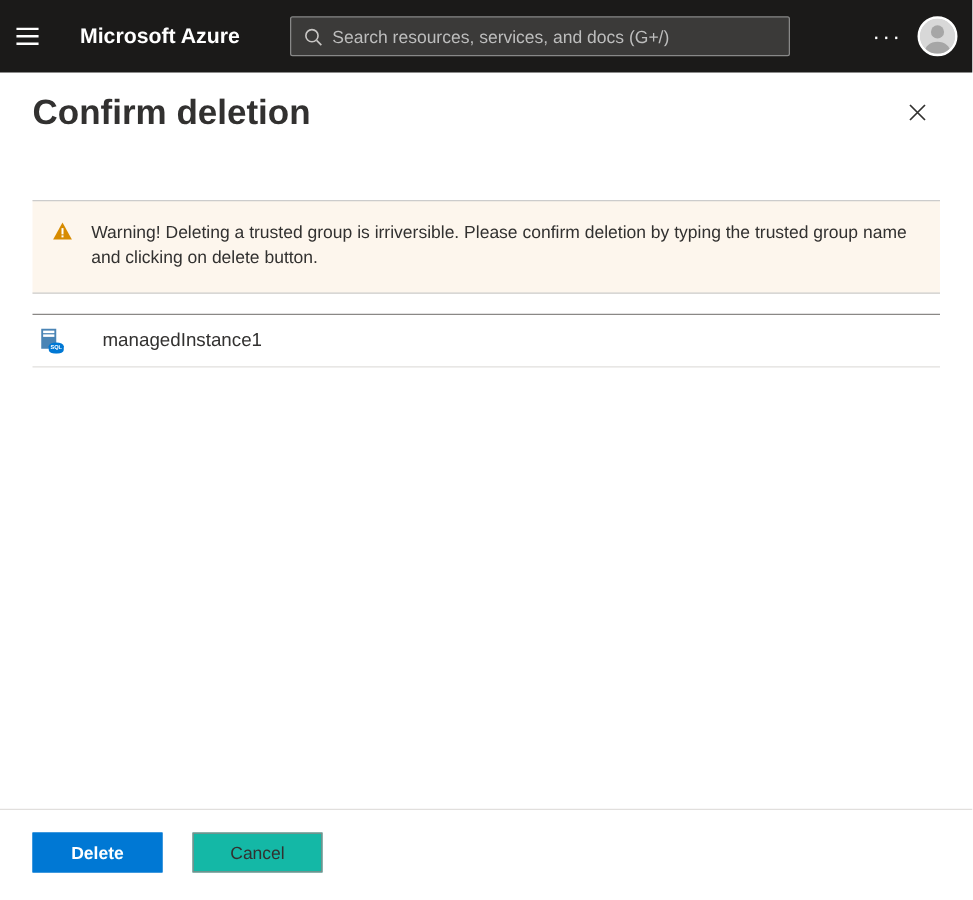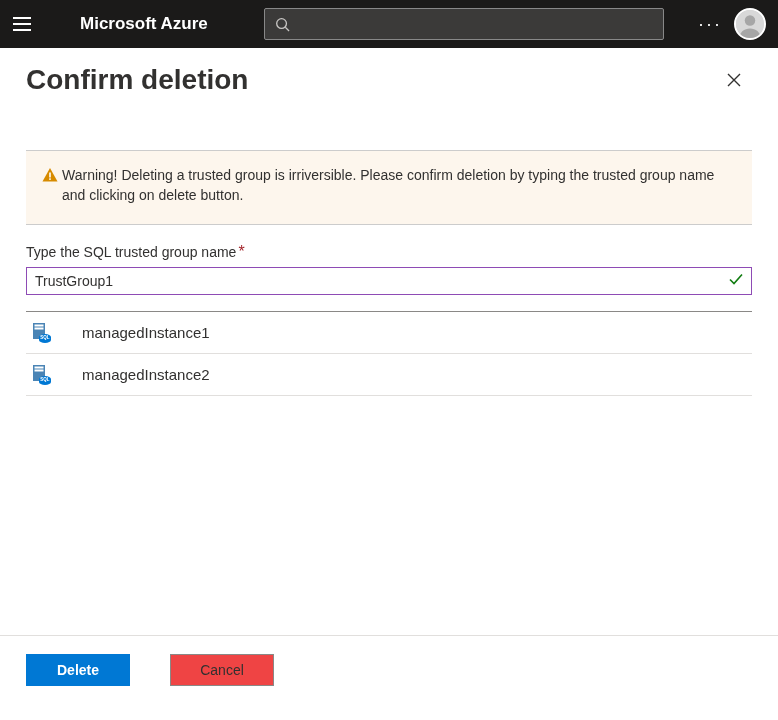--- a/index.html
+++ b/index.html
@@ -1,70 +1,71 @@
 <!DOCTYPE html>
 <html><head>
 <meta charset="utf-8">
 <style>
   * { box-sizing: border-box; margin: 0; padding: 0; font-family: "Segoe UI", Arial, sans-serif; }
   body { width: 778px; height: 720px; background: #fff; overflow: hidden; position: relative; }
   
-  .topbar { height: 48px; background: #1b1a19; display: flex; align-items: center; padding: 0 8px; gap: 28px; justify-content: flex-end; }
+  .topbar { height: 58px; background: #1b1a19; display: flex; align-items: center; padding: 0 8px; gap: 12px; justify-content: flex-end; }
   .hamburger { width: 28px; height: 28px; display: flex; align-items: center; justify-content: center; color: #fff; cursor: pointer; }
   .brand { color: #fff; font-weight: 600; font-size: 17px; margin-left: 16px; white-space: nowrap; }
   .search-wrap { flex: 0 0 auto; margin-left: 28px; }
   .search-box { width: 400px; height: 32px; background: #3b3a39; border-radius: 2px; display: flex; align-items: center; padding: 0 10px; gap: 8px; border: 1px solid #888; }
   .search-box input { flex: 1; background: transparent; border: none; color: #ccc; font-size: 14px; outline: none; }
   .search-box input::placeholder { color: #bdbdbd; }
   .search-icon { color: #ccc; flex-shrink: 0; }
   .top-right { margin-left: auto; display: flex; align-items: center; gap: 12px; padding-right: 4px; }
   .ellipsis { color: #fff; font-size: 18px; letter-spacing: 2px; cursor: pointer; }
   .avatar { width: 32px; height: 32px; border-radius: 50%; background: #d0d0d0; display: flex; align-items: center; justify-content: center; overflow: hidden; border: 2px solid #fff; }
   .avatar svg { width: 100%; height: 100%; }
   
   .page-header { display: flex; align-items: center; justify-content: space-between; padding: 16px 28px 0 26px; }
   .page-title { font-size: 28px; font-weight: 600; color: #323130; }
   .close-btn { width: 32px; height: 32px; display: flex; align-items: center; justify-content: center; cursor: pointer; font-size: 18px; color: #323130; }
   
   .content { padding: 0 26px; }
-  .warning-box { margin-top: 54px; background: #fdf6ed; border-top: 1px solid #ccc; border-bottom: 1px solid #ccc; padding: 14px 16px 18px 16px; display: flex; gap: 4px; }
+  .warning-box { margin-top: 54px; background: #fdf6ed; border-top: 1px solid #ccc; border-bottom: 1px solid #ccc; padding: 14px 16px 18px 16px; display: flex; gap: 15px; }
   .warn-icon { flex-shrink: 0; margin-top: 2px; }
   .warn-text { color: #323130; font-size: 14px; line-height: 1.45; }
   .field-block { margin-top: 18px; }
   .field-label { font-size: 14px; color: #323130; }
   .required-star { color: #a4262c; margin-left: 2px; }
   .input-wrap { position: relative; margin-top: 6px; }
   .group-input { width: 100%; height: 28px; border: 1px solid #8e4bb5; outline: none; padding: 0 34px 0 8px; font-size: 14px; color: #323130; background: #fff; }
   .check-icon { position: absolute; right: 8px; top: 50%; transform: translateY(-50%); color: #107c10; }
   
   .instance-list { margin-top: 16px; border-top: 1px solid #8a8886; }
   .instance-row { display: flex; align-items: center; gap: 28px; height: 42px; border-bottom: 1px solid #e1dfdd; padding: 0 4px; }
   .instance-icon { width: 24px; display: flex; align-items: center; justify-content: center; flex-shrink: 0; }
   .instance-name { font-size: 15px; color: #323130; }
-  .footer-wrap { position: absolute; bottom: 12px; left: 0; right: 0; border-top: 1px solid #e1dfdd; padding: 18px 26px 22px 26px; display: flex; gap: 40px; }
+  .footer-wrap { position: absolute; bottom: 0; left: 0; right: 0; border-top: 1px solid #e1dfdd; padding: 18px 26px 22px 26px; display: flex; gap: 24px; }
   .btn { height: 32px; min-width: 104px; font-size: 14px; cursor: pointer; display: inline-flex; align-items: center; justify-content: center; padding: 0 18px; }
   .btn-primary { background: #0078d4; color: #fff; border: 1px solid #0078d4; font-weight: 600; }
-  .btn-secondary { background: #ef4444; color: #323130; border: 1px solid #8a8886; }
+  .btn-secondary { background: #14b8a6; color: #323130; border: 1px solid #8a8886; }
 </style>
 </head>
 <body>
 
 <div class="topbar">
   <div class="hamburger">
     <svg width="18" height="14" viewBox="0 0 18 14">
         <path d="M0 1h18M0 7h18M0 13h18" stroke="#fff" stroke-width="2"></path>
       </svg>
   </div>
   <div class="brand">Microsoft Azure</div>
   <div class="search-wrap">
     <div class="search-box">
       <svg class="search-icon" width="15" height="15" viewBox="0 0 16 16">
           <circle cx="7" cy="7" r="5.2" stroke="#c8c6c4" stroke-width="1.4" fill="none"></circle>
           <line x1="11" y1="11" x2="15" y2="15" stroke="#c8c6c4" stroke-width="1.4"></line>
         </svg>
+      <input type="text" placeholder="Search resources, services, and docs (G+/)" style="">
     </div>
   </div>
   <div class="top-right">
     <span class="ellipsis">···</span>
     <div class="avatar">
       <svg viewBox="0 0 32 32">
           <circle cx="16" cy="16" r="16" fill="#d8d8d8"></circle>
           <circle cx="16" cy="12" r="6" fill="#a6a6a6"></circle>
           <path d="M4 32c0-7 5.4-11 12-11s12 4 12 11" fill="#a6a6a6"></path>
         </svg>
@@ -86,60 +87,34 @@
     <span class="warn-icon">
       <svg width="16" height="16" viewBox="0 0 16 16">
           <path d="M8 1L15.5 14.5H0.5L8 1Z" fill="#d78b00"></path>
           <rect x="7.2" y="5.5" width="1.6" height="5" fill="#fff"></rect>
           <rect x="7.2" y="11.3" width="1.6" height="1.6" fill="#fff"></rect>
         </svg>
     </span>
     <div class="warn-text">Warning! Deleting a trusted group is irriversible. Please confirm deletion by typing the trusted group name and clicking on delete button.</div>
   </div>
 
-  <div class="field-block">
-    <div>
-      <span class="field-label">Type the SQL trusted group name</span><span class="required-star">*</span>
-    </div>
-    <div class="input-wrap">
-      <input class="group-input" type="text" value="TrustGroup1" style="">
-      <span class="check-icon">
-        <svg width="16" height="16" viewBox="0 0 16 16">
-            <path d="M2 8.5l4 4L14 3.5" stroke="#107c10" stroke-width="1.6" fill="none"></path>
-          </svg>
-      </span>
-    </div>
-  </div>
 
   <div class="instance-list">
     <div class="instance-row">
       <span class="instance-icon">
         <svg width="22" height="22" viewBox="0 0 22 22">
             <rect x="2" y="2" width="12" height="16" fill="#4a84b5"></rect>
             <rect x="3.5" y="3.5" width="9" height="2" fill="#fff"></rect>
             <rect x="3.5" y="6.5" width="9" height="2" fill="#fff"></rect>
             <ellipse cx="14" cy="16" rx="6" ry="3" fill="#0078d4"></ellipse>
             <path d="M8 16v3a6 3 0 0012 0v-3" fill="#0078d4"></path>
             <text x="14" y="18.2" font-size="4.5" fill="#fff" text-anchor="middle" font-family="Arial" font-weight="bold">SQL</text>
           </svg>
       </span>
       <span class="instance-name">managedInstance1</span>
     </div>
-    <div class="instance-row">
-      <span class="instance-icon">
-        <svg width="22" height="22" viewBox="0 0 22 22">
-            <rect x="2" y="2" width="12" height="16" fill="#4a84b5"></rect>
-            <rect x="3.5" y="3.5" width="9" height="2" fill="#fff"></rect>
-            <rect x="3.5" y="6.5" width="9" height="2" fill="#fff"></rect>
-            <ellipse cx="14" cy="16" rx="6" ry="3" fill="#0078d4"></ellipse>
-            <path d="M8 16v3a6 3 0 0012 0v-3" fill="#0078d4"></path>
-            <text x="14" y="18.2" font-size="4.5" fill="#fff" text-anchor="middle" font-family="Arial" font-weight="bold">SQL</text>
-          </svg>
-      </span>
-      <span class="instance-name">managedInstance2</span>
-    </div>
   </div>
 </div>
 
 <div class="footer-wrap">
   <button class="btn btn-primary">Delete</button>
   <button class="btn btn-secondary">Cancel</button>
 </div>
 
 </body></html>

